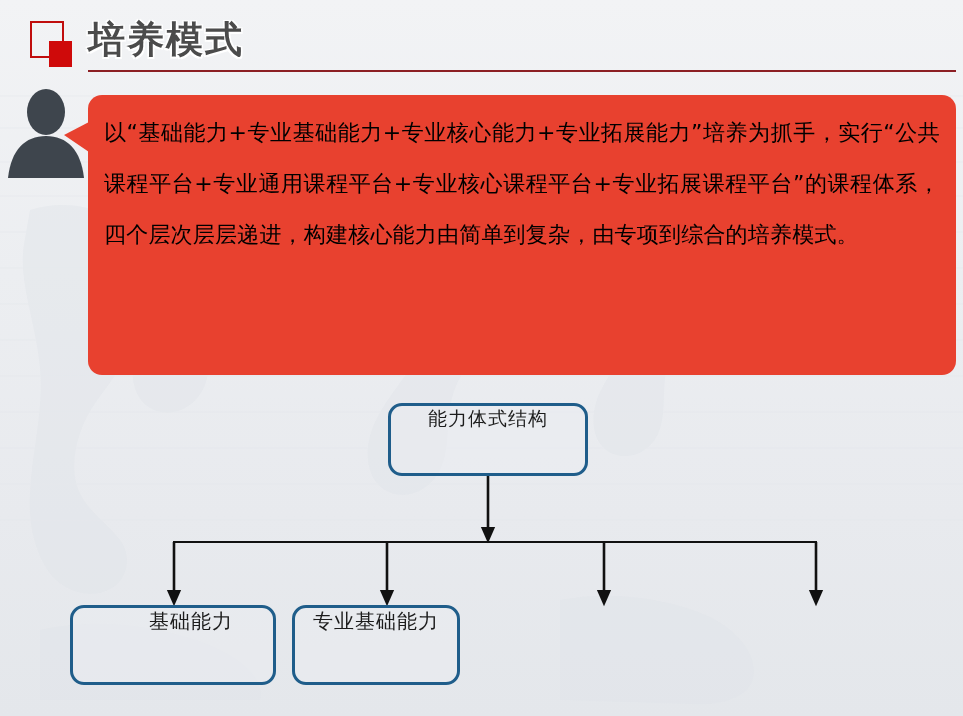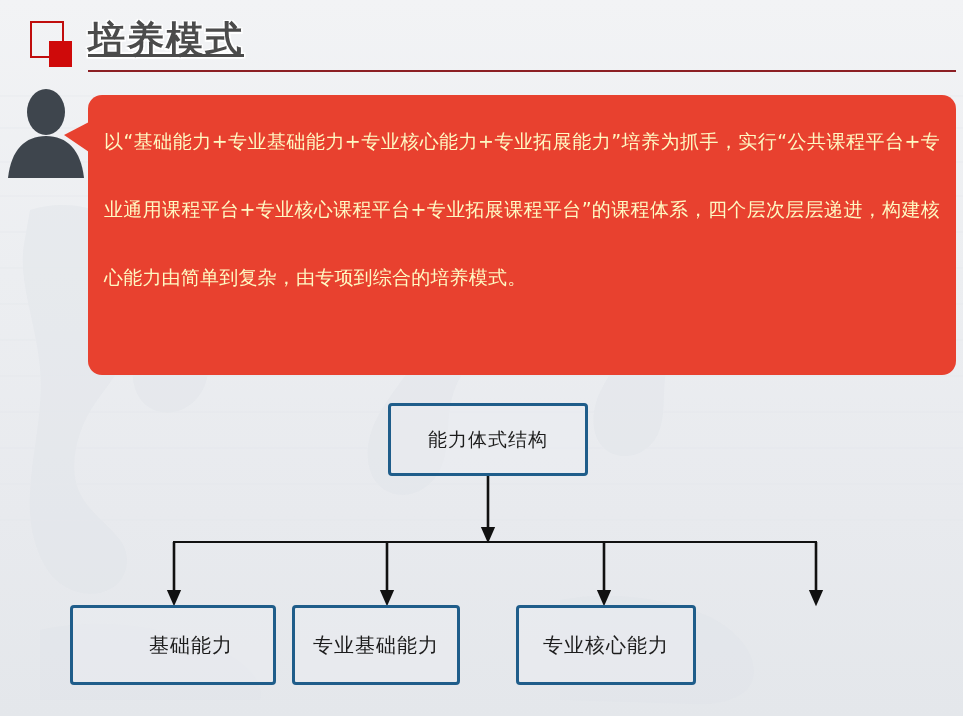--- a/index.html
+++ b/index.html
@@ -62,21 +62,20 @@
     color: #4b4b4b;
     letter-spacing: 2px;
     line-height: 46px;
     white-space: nowrap;
     text-shadow:
       -1.5px -1.5px 0 #ffffff,
        1.5px -1.5px 0 #ffffff,
       -1.5px  1.5px 0 #ffffff,
        1.5px  1.5px 0 #ffffff,
        0 0 2px #ffffff;
-    text-decoration: underline;
   }
   .title-rule {
     position: absolute;
     left: 88px;
     top: 70px;
     width: 868px;
     height: 2px;
     background: #8c1f24;
   }
 
@@ -106,44 +105,43 @@
     position: absolute;
     left: -24px;
     top: 27px;
     width: 0;
     height: 0;
     border-top: 13px solid transparent;
     border-bottom: 17px solid transparent;
     border-right: 25px solid #e8412f;
   }
   .bubble-text {
-    color: #fef9c3;
-    font-size: 19px;
-    line-height: 68px;
+    color: #000000;
+    font-size: 22px;
+    line-height: 51px;
     letter-spacing: 0.2px;
     text-align: justify;
     text-align-last: left;
   }
 
   
   .chart {
     position: absolute;
     left: 0;
     top: 385px;
     width: 963px;
     height: 331px;
   }
   .node {
     position: absolute;
     box-sizing: border-box;
     border: 3px solid #1f5d8a;
-    border-radius: 4px;
+    border-radius: 14px;
     background: rgba(236,238,241,0.45);
     display: flex;
-    align-items: center;
     justify-content: center;
     color: #1c1c1c;
     font-size: 20px;
     letter-spacing: 1px;
     font-family: Liberation Sans, sans-serif;
   }
   .node.root {
     left: 388px;
     top: 18px;
     width: 200px;
@@ -240,18 +238,15 @@
     <div class="node root">
       <span>能力体式结构</span>
     </div>
 
     <div class="node leaf leaf-0">
       <span>基础能力</span>
     </div>
     <div class="node leaf leaf-1">
       <span>专业基础能力</span>
     </div>
-    <div class="node leaf leaf-2">
-      <span>专业核心能力</span>
-    </div>
 
   </div>
 </div>
 
 </body></html>

